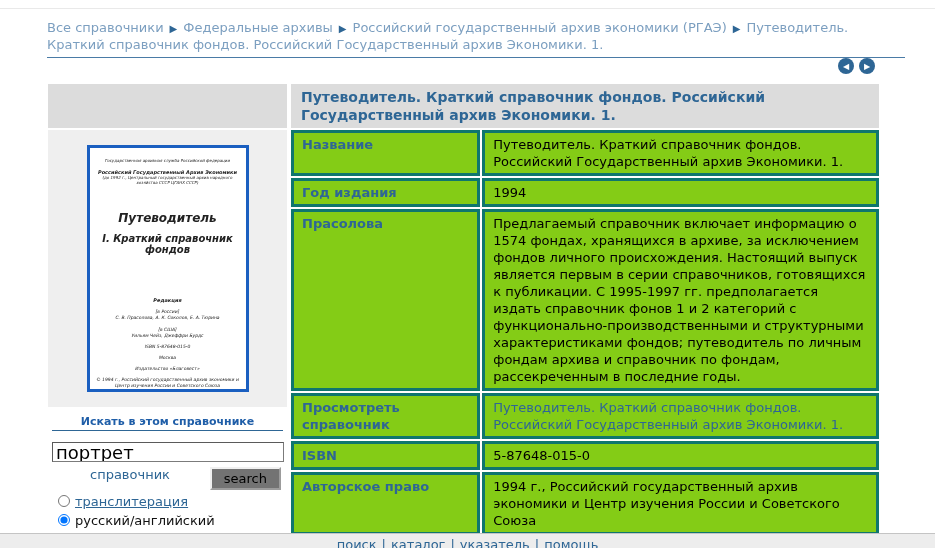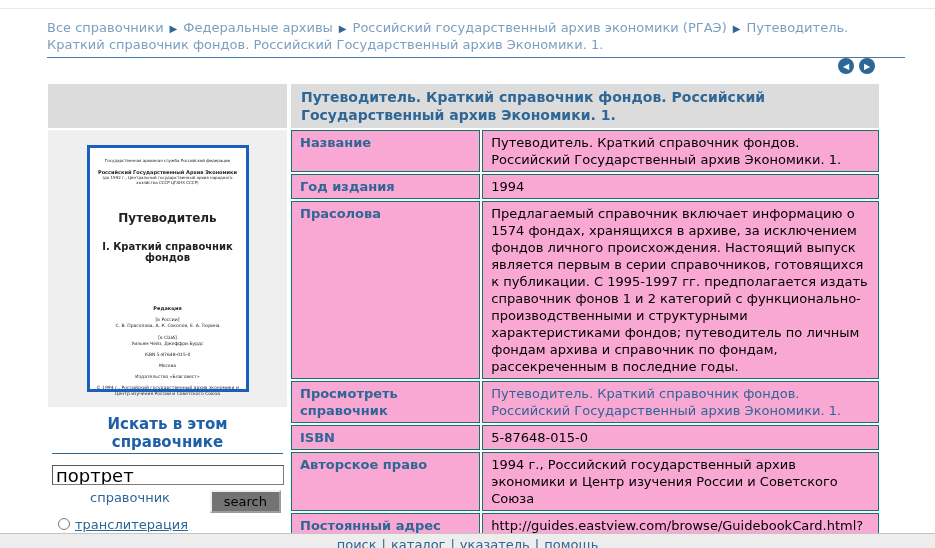--- a/index.html
+++ b/index.html
@@ -23,54 +23,54 @@
   
   .content { position:absolute; top:84px; left:48px; display:flex; gap:4px; }
   .left-col { width:239px; }
   .main-col { width:588px; }
 
   .left-header { height:44px; background:#dcdcdc; }
   .main-header { height:44px; background:#dcdcdc; color:#2e6695; font-weight:bold;
                  font-size:14px; line-height:18px; padding:4px 10px 0 10px; }
 
   
-  .cover-panel { margin-top:2px; height:277px; background:#efefef; }
+  .cover-panel { margin-top:2px; height:277px; background:#efefef;font-style:italic; }
   .cover { width:162px; height:247px; margin:0 auto; position:relative; top:15px;
            background:#fff; border:3px solid #1a5fc0; padding:10px 6px 6px 6px;
            display:flex; flex-direction:column; align-items:center; text-align:center;
            color:#222; }
   .cv-tiny  { font-size:4px; line-height:5px; }
   .cv-small { font-size:5px; line-height:6px; font-weight:bold; }
   .cv-note  { font-size:4px; line-height:5px; }
   .cv-title { font-size:12px; font-weight:bold; margin-top:26px; }
-  .cv-sub   { font-size:10px; font-weight:bold; margin-top:16px; }
+  .cv-sub   { font-size:10px; font-weight:bold; margin-top:8px; }
   .cv-ed-h  { font-size:5px; font-weight:bold; margin-top:42px; }
   .cv-ed    { font-size:4.5px; line-height:6px; margin-top:6px; }
   .cv-bottom{ margin-top:auto; }
   .cv-b-line{ font-size:4.5px; line-height:6px; margin-top:5px; }
 
   
   .search-panel { margin-top:6px; padding:0 2px; }
-  .search-heading { color:#1f5ea8; font-weight:bold; font-size:15px; text-align:center;
+  .search-heading { color:#1f5ea8; font-weight:bold; font-size:11px; text-align:center;
                     padding-bottom:2px; border-bottom:1px solid #2e6695; margin:8px 2px; }
   .search-input { width:232px; height:20px; margin:3px 0 0 2px; border:1px solid #7b7b7b;
                   border-top-color:#5a5a5a; border-left-color:#5a5a5a; font-size:18px;
                   font-family:"DejaVu Sans","Liberation Sans",sans-serif; padding:1px 3px; }
   .search-row2 { display:flex; justify-content:space-between; align-items:flex-start;
                  padding:4px 4px 0 40px; }
   .kb-link { color:#2e6695; font-size:13px; text-decoration:none; cursor:pointer; }
   .search-btn { font-size:13px; font-family:"DejaVu Sans","Liberation Sans",sans-serif;
                 background:#737373; border:2px outset #f0f0f0; padding:2px 12px; cursor:pointer; }
   .radio-row { display:flex; align-items:center; gap:5px; margin:4px 0 0 8px; font-size:13px; color:#111; }
   .radio-row input { width:12px; height:12px; margin:0; }
   .radio-row a { color:#2e6695; text-decoration:underline; cursor:pointer; }
 
   
   .info-table { border-collapse:separate; border-spacing:2px; margin-left:-2px; margin-top:0; width:592px; }
-  .info-table td { border:1px solid #0f766e; background:#f9a8d4; vertical-align:top;
+  .info-table td { border:3px solid #0f766e; background:#84cc16; vertical-align:top;
                    padding:3px 8px; font-size:13px; line-height:17px; }
   .info-table td.lbl { width:188px; color:#2e6695; font-weight:bold; }
   .info-table td.val { width:394px; color:#000; }
   .info-table td.val a { color:#2e6695; text-decoration:none; cursor:pointer; }
 
   
   .footer { position:absolute; top:533px; left:0; width:935px; height:20px;
             background:#ededed; border-top:1px solid #c4c4c4; text-align:center; padding-top:3px;
             font-size:13px; }
   .footer a { color:#2e6695; text-decoration:underline; cursor:pointer; }

